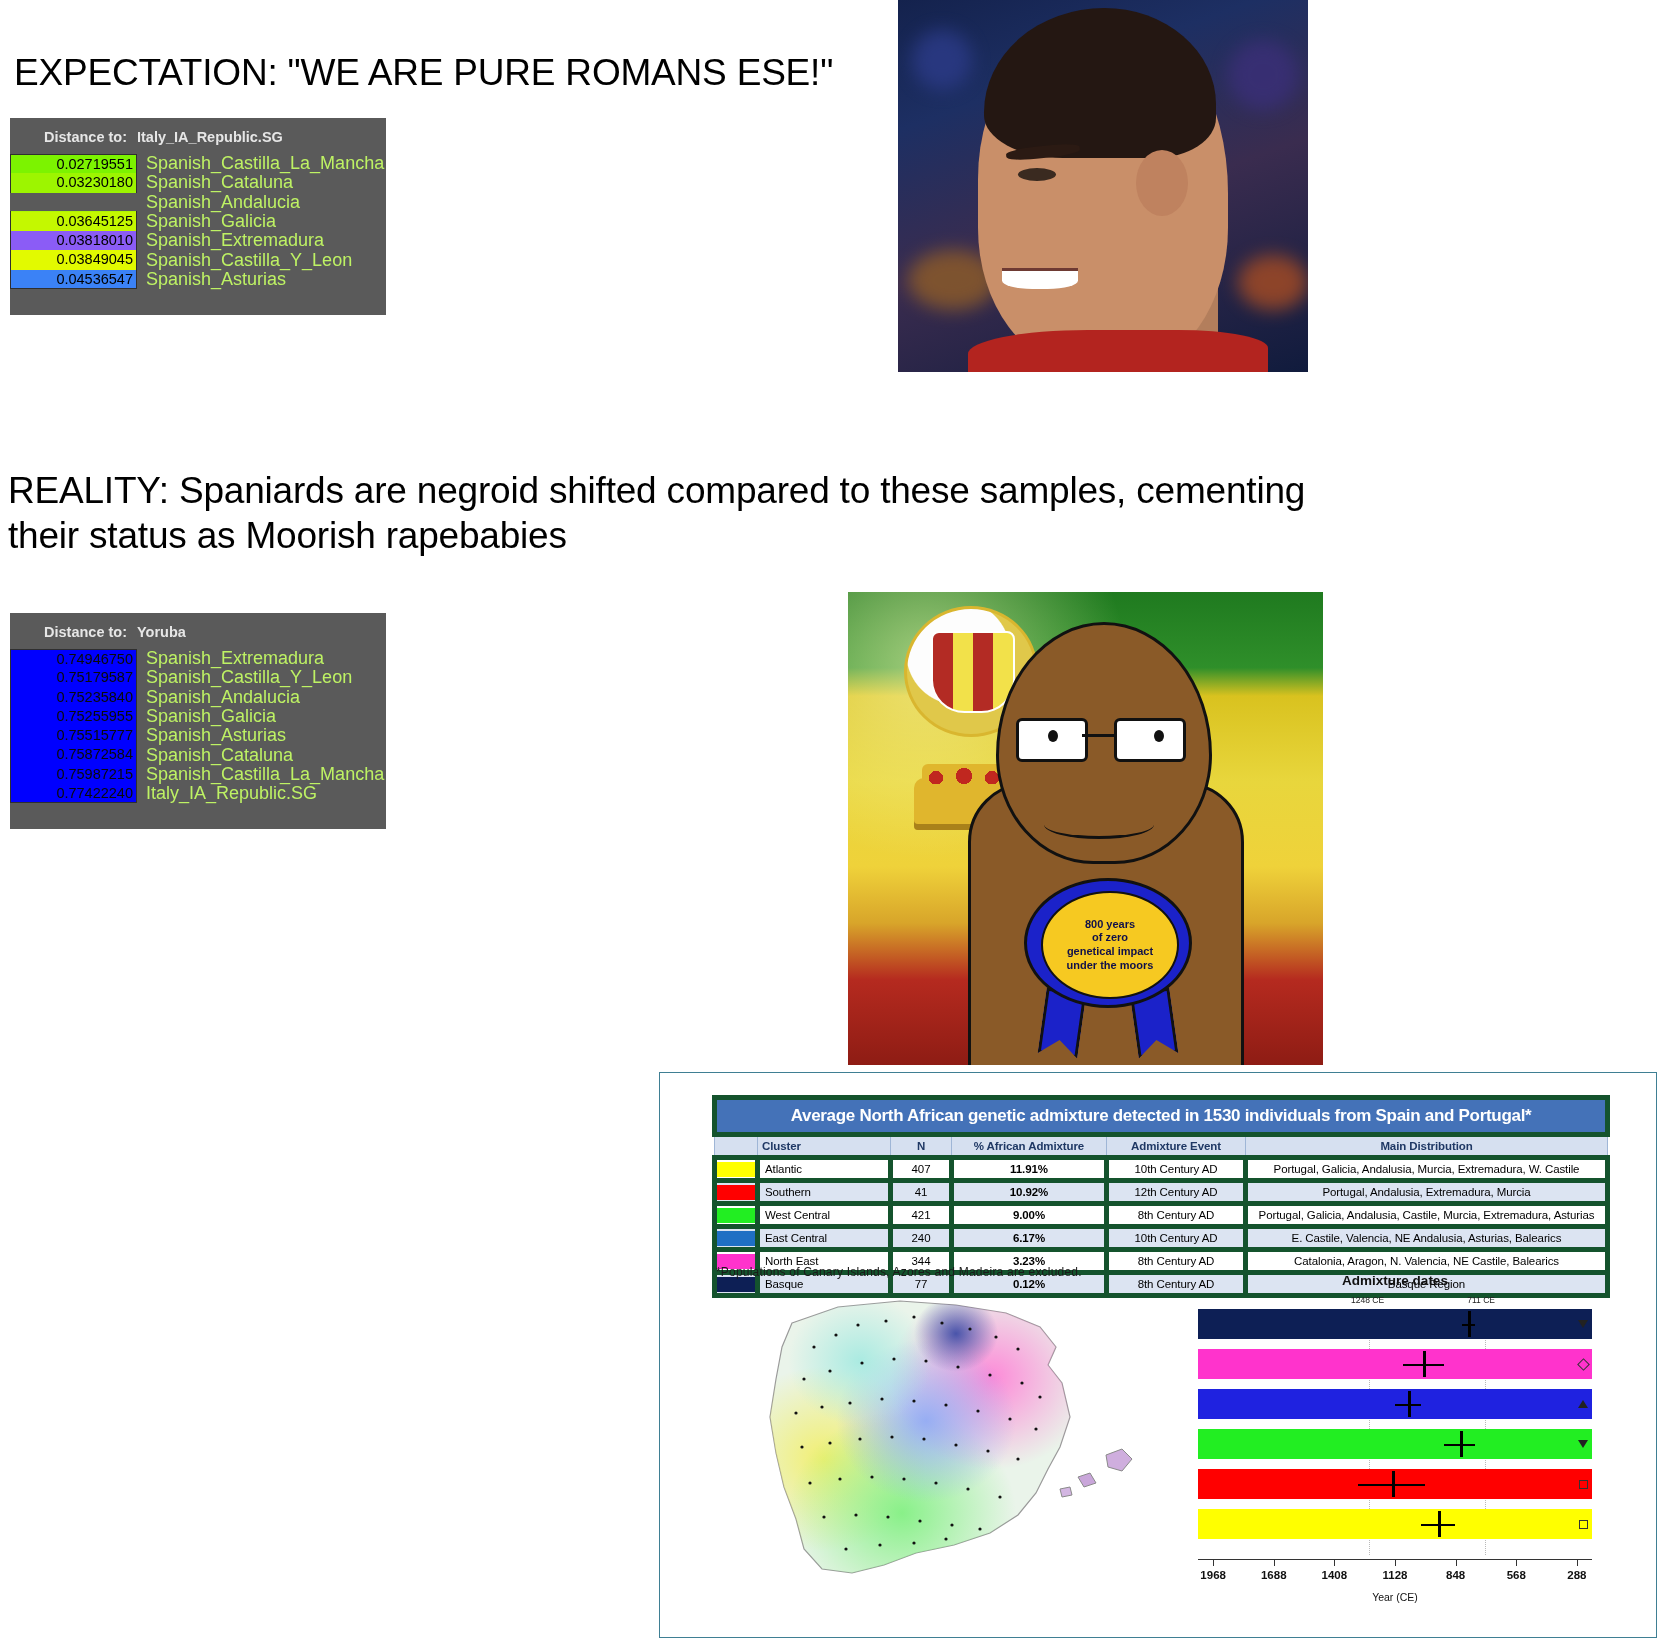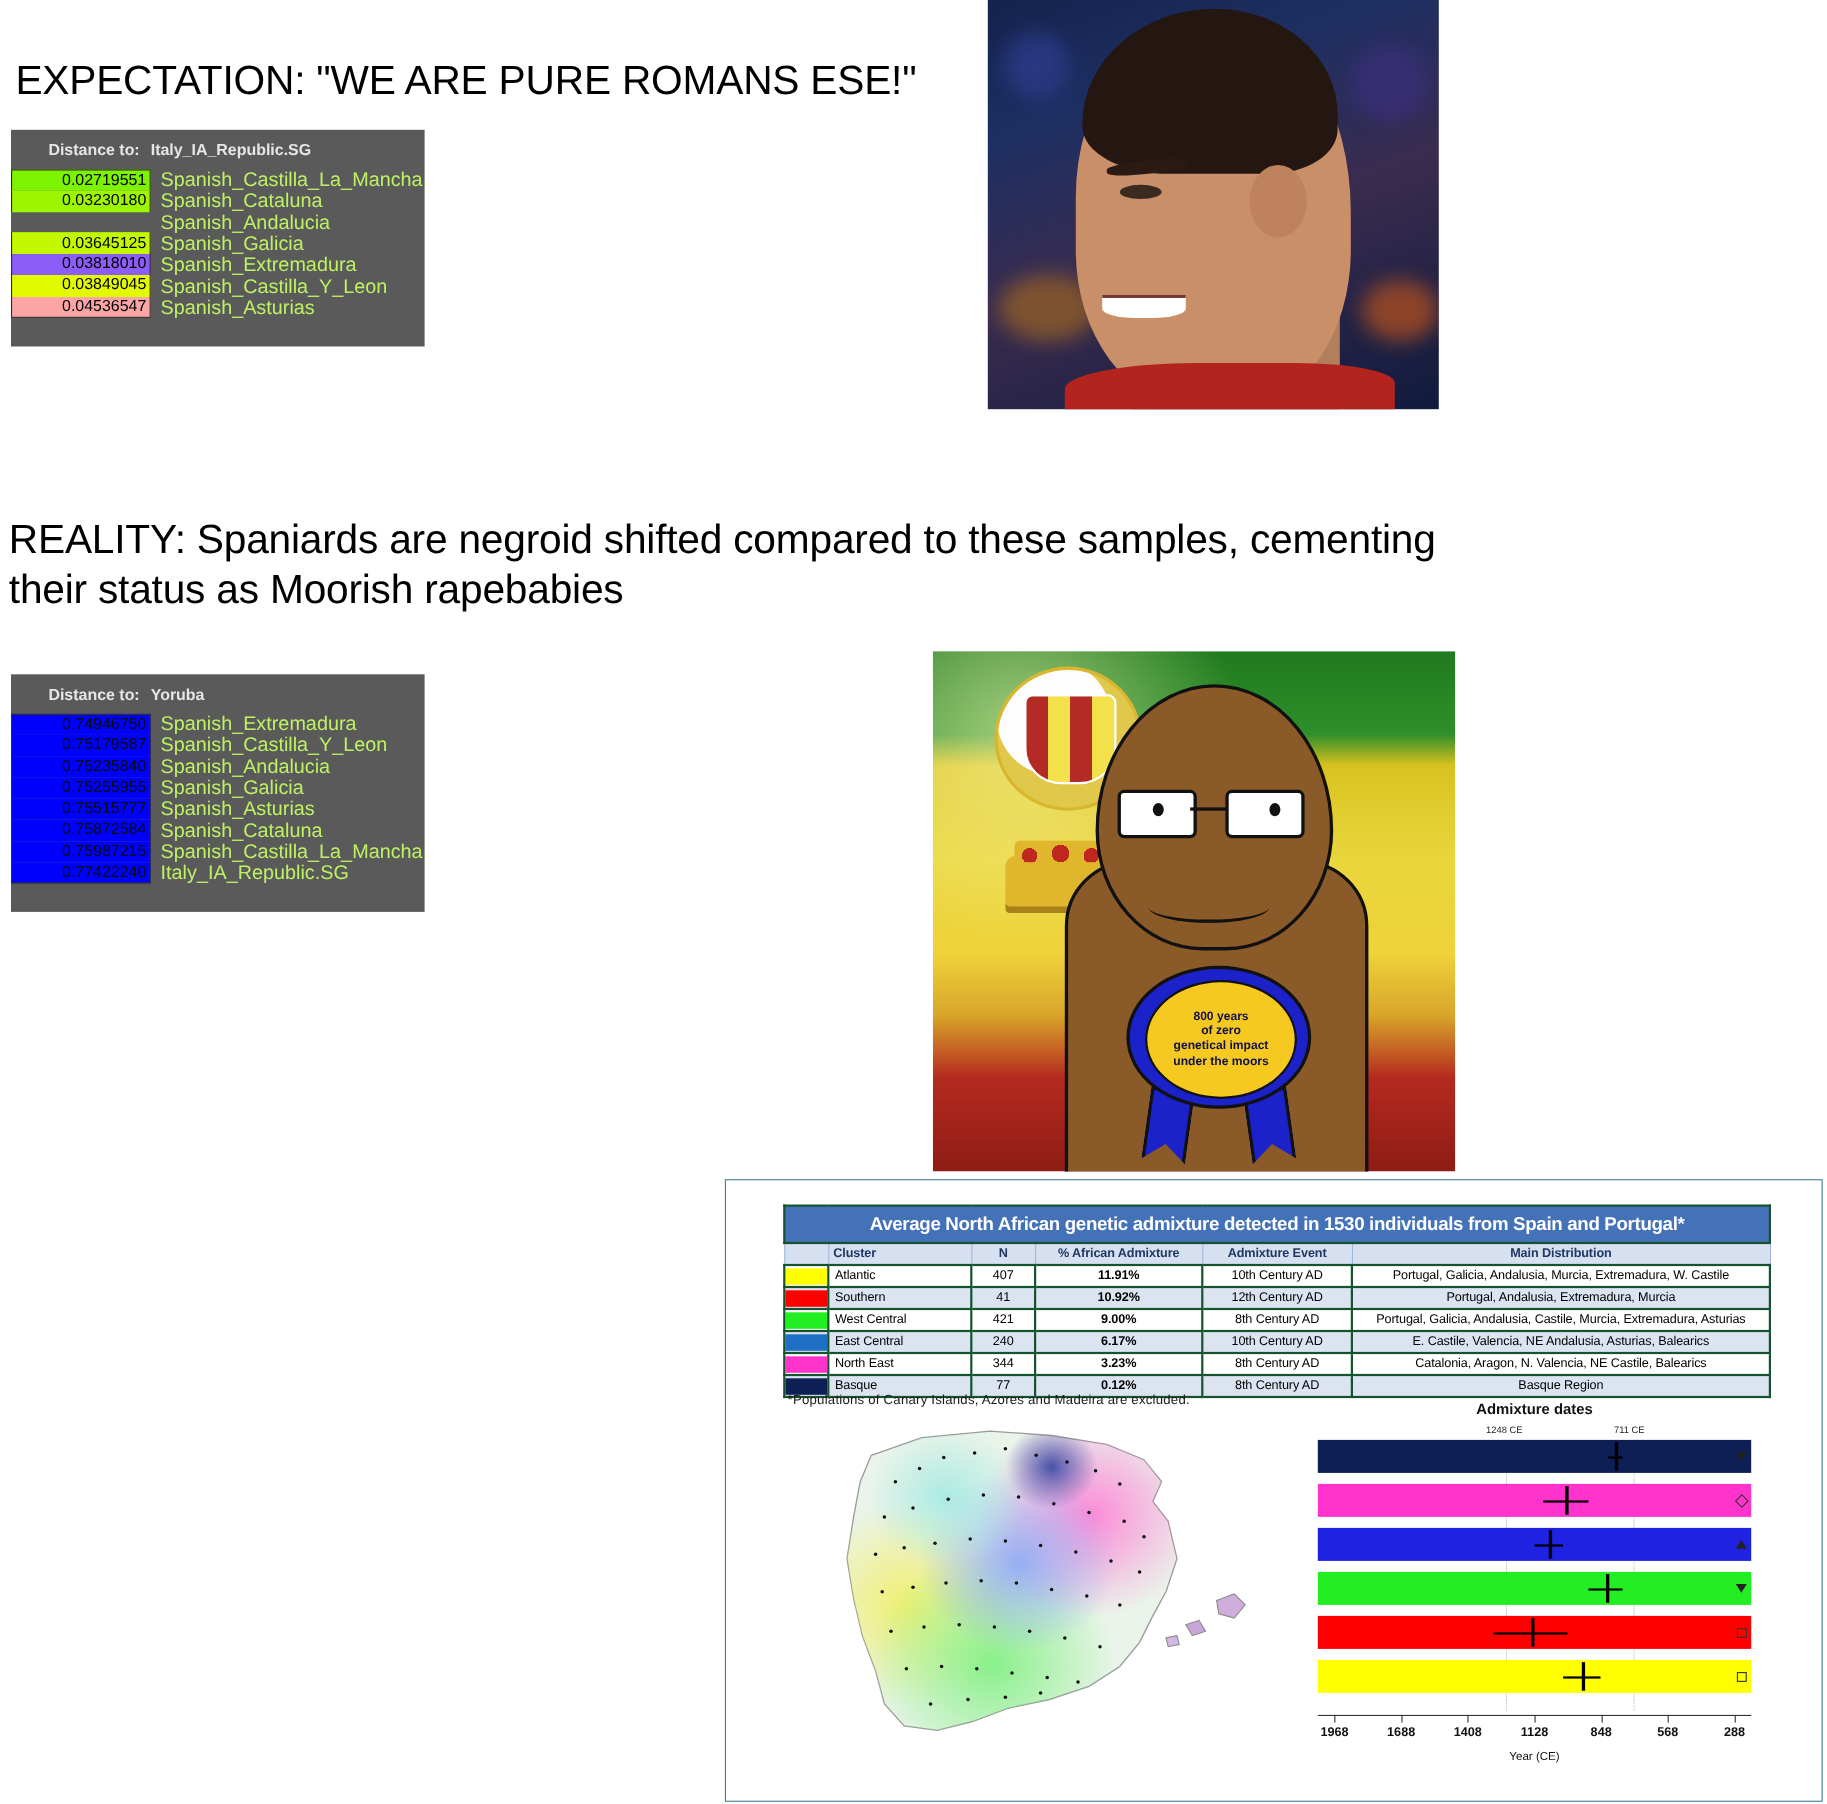--- a/index.html
+++ b/index.html
@@ -385,21 +385,21 @@
   #admix-table th {
     background: #d6e0f0;
     color: #1f3864;
     font-size: 11.5px;
     font-weight: bold;
     border: 1px solid #9fb6d6;
     padding: 3px 4px;
     letter-spacing: -0.1px;
   }
   #admix-table td {
-    border: 2px solid #14532d;
+    border: 5px solid #14532d;
     font-size: 11.5px;
     color: #000000;
     padding: 3px 5px;
     letter-spacing: -0.1px;
   }
   #admix-table tbody tr:nth-child(even) td { background: #dce4f2; }
   #admix-table tbody tr:nth-child(odd) td { background: #ffffff; }
   .col-swatch { width: 38px; padding: 0 !important; }
   .col-cluster { width: 118px; text-align: left; }
   .col-n { width: 46px; text-align: center; }
@@ -564,21 +564,21 @@
       </div>
       <div class="dist-row">
         <div class="dist-val" style="background: #8b5cf6;">0.03818010</div>
         <div class="dist-name">Spanish_Extremadura</div>
       </div>
       <div class="dist-row">
         <div class="dist-val" style="background: rgb(226, 250, 0);">0.03849045</div>
         <div class="dist-name">Spanish_Castilla_Y_Leon</div>
       </div>
       <div class="dist-row">
-        <div class="dist-val" style="background: #fca5a5;">0.04536547</div>
+        <div class="dist-val" style="background: #3b82f6;">0.04536547</div>
         <div class="dist-name">Spanish_Asturias</div>
       </div>
     </div>
 </div>
 
 <div class="headline" id="reality-text">REALITY: Spaniards are negroid shifted compared to these samples, cementing their status as Moorish rapebabies</div>
 
 <div class="dist-panel" id="panel-yoruba">
   <div class="dist-header">
     <span class="dist-to-label">Distance to:</span>

